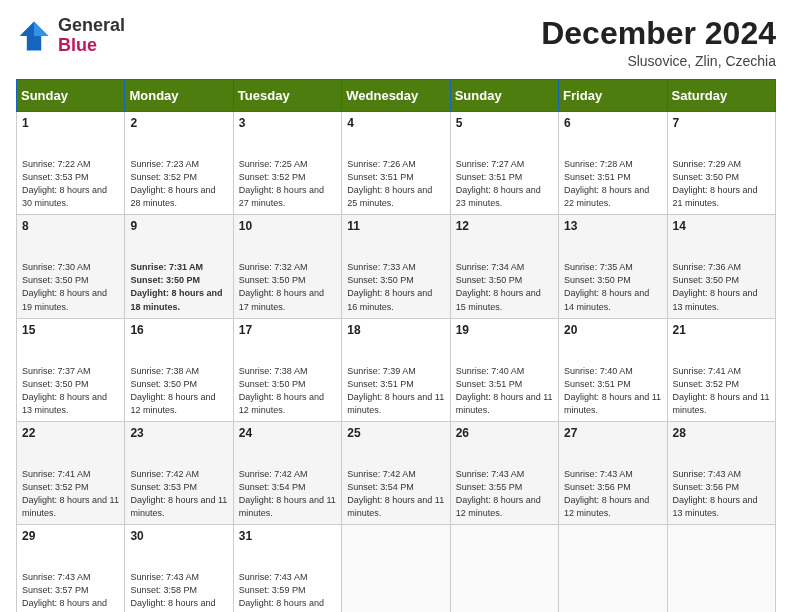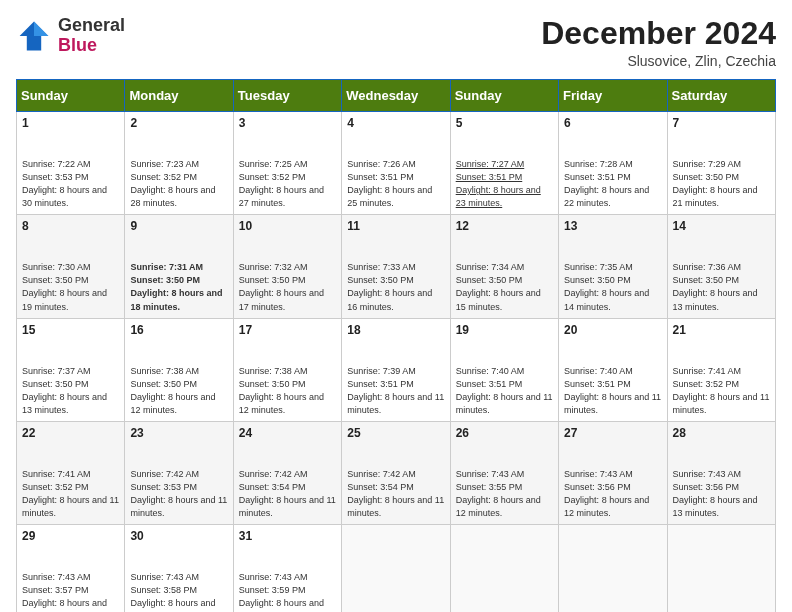--- a/index.html
+++ b/index.html
@@ -153,21 +153,21 @@
 Daylight: 8 hours and 27 minutes.</div>
           </td>
           <td>
             <span class="day-num">4</span>
             <div class="cell-text" style="white-space: pre-line;">Sunrise: 7:26 AM
 Sunset: 3:51 PM
 Daylight: 8 hours and 25 minutes.</div>
           </td>
           <td>
             <span class="day-num">5</span>
-            <div class="cell-text" style="white-space: pre-line; text-decoration: underline;">Sunrise: 7:27 AM
+            <div class="cell-text" style="white-space: pre-line;">Sunrise: 7:27 AM
 Sunset: 3:51 PM
 Daylight: 8 hours and 23 minutes.</div>
           </td>
           <td>
             <span class="day-num">6</span>
             <div class="cell-text" style="white-space: pre-line;">Sunrise: 7:28 AM
 Sunset: 3:51 PM
 Daylight: 8 hours and 22 minutes.</div>
           </td>
           <td>

